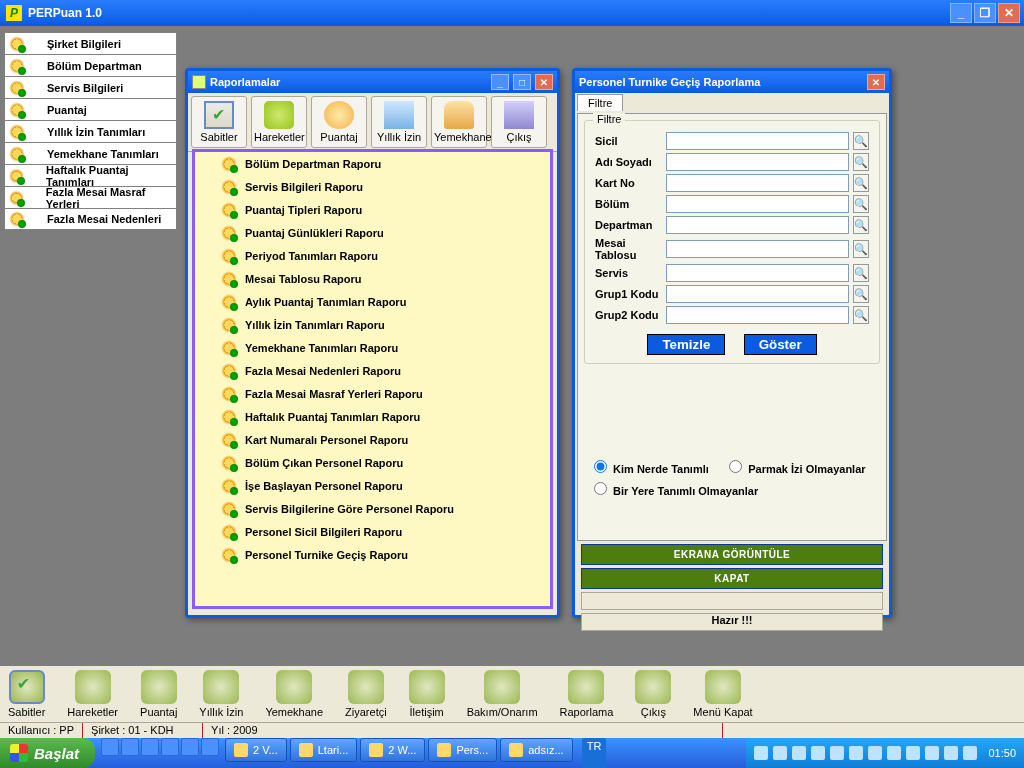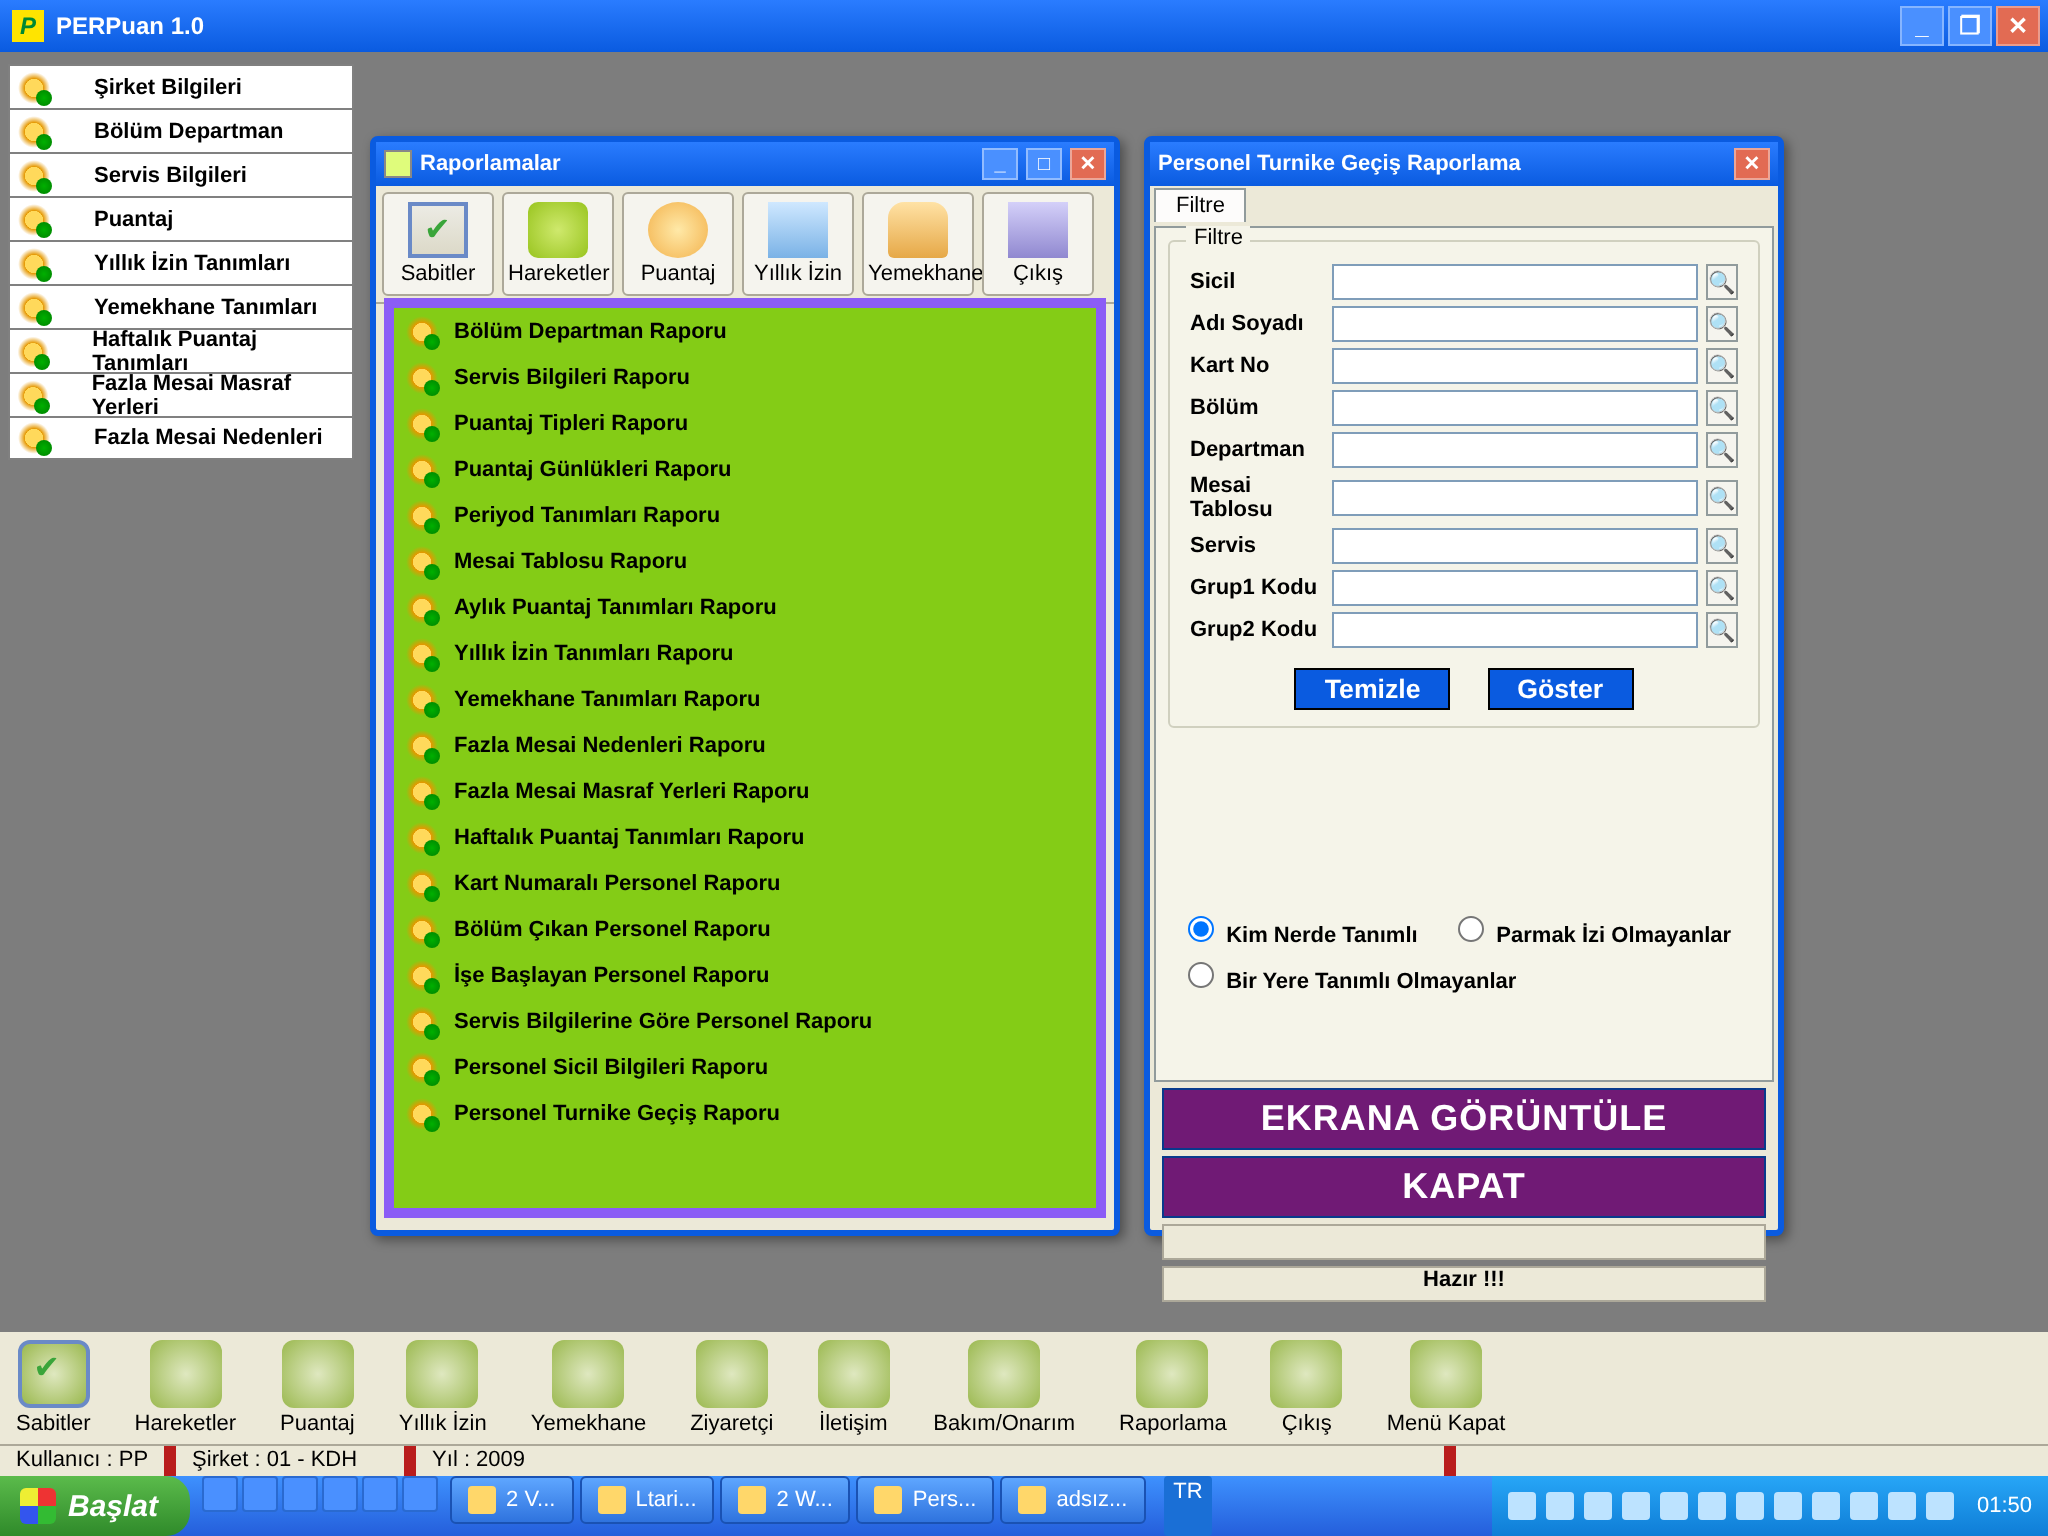--- a/index.html
+++ b/index.html
@@ -27,43 +27,43 @@
   .rapor-toolbar { background:#ece9d8; border-bottom:1px solid #aca899; padding:1px; display:flex; }
   .tool-btn { width:56px; text-align:center; padding:4px 2px; border:1px solid #aca899; margin:2px; background:#f5f4ee; cursor:pointer; border-radius:3px;}
   .tool-btn .ico { width:30px; height:28px; margin:0 auto 2px; }
   .ico-sabit { background:linear-gradient(#ecebe4,#dcd9c8);border:2px solid #6a8ac7; position:relative;}
   .ico-sabit::after{content:'✔';color:#3aa53a;font-size:16px;position:absolute;left:6px;top:2px;}
   .ico-hareket { background:radial-gradient(circle,#cfe96d,#98c41e); border-radius:5px;}
   .ico-puantaj { background:radial-gradient(circle,#ffe9a8,#f3b24c); border-radius:50%;}
   .ico-yillik { background:linear-gradient(#cfe8ff,#7ab2e6);}
   .ico-yemek { background:linear-gradient(#ffe2a5,#e6a847);border-radius:8px 8px 3px 3px;}
   .ico-cikis { background:linear-gradient(#d4d0f9,#9088d0);}
-  .rapor-list { position:absolute; top:78px; left:4px; right:4px; bottom:6px; background:#84cc16; border:5px solid #8b5cf6; overflow:auto; }
+  .rapor-list { position:absolute; top:78px; left:4px; right:4px; bottom:6px; background:#fef9c3; border:3px solid #8b5cf6; overflow:auto;padding-left:20px; }
   .rapor-item { height:23px; display:flex; align-items:center; padding:0 6px; gap:8px; font-weight:bold; cursor:pointer; }
 
   
   .tab-strip { height:20px; padding-left:2px; }
   .tab { display:inline-block; background:#fdfcfb; border:1px solid #919b9c; border-bottom:none; padding:2px 10px; position:relative; top:1px;}
   .group-box { border:1px solid #d0d0bf; margin:4px 6px; padding:8px 10px; position:relative; background:#f5f4e9; border-radius:3px;}
   .group-box > .legend{ position:absolute; top:-8px; left:8px; background:#f5f4e9; padding:0 4px; }
   .field-row { display:flex; align-items:center; margin:3px 0; }
   .field-row label{ width:95px; font-weight:bold; }
   .field-row input{ flex:1; height:18px; border:1px solid #7f9db9; }
   .field-row .lookup{ width:20px;height:18px;margin-left:4px;border:1px solid #919b9c;background:#f5f4ee;display:flex;align-items:center;justify-content:center;font-size:11px;cursor:pointer;}
   .blue-btn { background:#0a5be0; color:#fff; font-weight:bold; border:1px solid #000000; padding:2px 14px; cursor:pointer; }
-  .long-blue-btn { display:block; width:calc(100% - 12px); margin:3px 6px; background:#701a75; color:#fff; border:1px solid #083a8c; text-align:center; padding:4px 0; font-weight:bold; font-size:18px; letter-spacing:.5px; cursor:pointer;}
+  .long-blue-btn { display:block; width:calc(100% - 12px); margin:3px 6px; background:#4d7c0f; color:#fff; border:1px solid #083a8c; text-align:center; padding:4px 0; font-weight:bold; font-size:10px; letter-spacing:.5px; cursor:pointer;}
   .radio-row { margin:4px 0; }
   .status-box { margin:3px 6px; height:18px; border:1px solid #aca899; background:#ece9d8; text-align:center; font-weight:bold; }
 
   
   .app-toolbar { position:absolute; left:0; right:0; bottom:46px; height:56px; background:#ece9d8; display:flex; align-items:center; padding:0 8px; gap:22px;}
   .app-tool { text-align:center; font-size:11px; cursor:pointer; }
   .app-tool .aico { width:36px;height:34px;margin:0 auto 2px; }
   .app-status { position:absolute; left:0; right:0; bottom:30px; height:16px; background:#ece9d8; border-top:1px solid #aca899; display:flex; font-size:11px; }
-  .app-status div{ border-right:6px solid #b91c1c; padding:1px 8px; }
+  .app-status div{ border-right:1px solid #b91c1c; padding:1px 8px; }
 
   
   .taskbar { position:absolute; left:0; right:0; bottom:0; height:30px; background:linear-gradient(to bottom,#3e91fe,#245edb); display:flex; color:#fff; font-size:11px;}
   .start { height:30px; padding:0 16px 0 10px; background:linear-gradient(to bottom,#5bbb4b,#2f8a2a); display:flex; align-items:center; gap:6px; font-style:italic; font-weight:bold; font-size:15px; border-radius:0 12px 12px 0; cursor:pointer;}
   .start .flag{ width:18px;height:18px; background:conic-gradient(#e33 0 25%,#3b3 0 50%,#35e 0 75%,#ee3 0 100%); border-radius:3px;}
   .ql { display:flex; gap:2px; margin:0 6px;}
   .ql span{width:18px;height:18px;background:#4a90ff;border:1px solid #2a6ad0;border-radius:2px;display:inline-block;}
   .task-btn { height:24px; background:linear-gradient(to bottom,#5ea6ff,#2f73de); border:1px solid #1a52b3; border-radius:3px; padding:0 8px; display:flex; align-items:center; gap:5px; margin-right:3px; cursor:pointer; max-width:88px; overflow:hidden; white-space:nowrap;}
   .tray { margin-left:auto; background:linear-gradient(to bottom,#27a6f7,#0f7dd6); height:30px; display:flex; align-items:center; padding:0 8px; gap:5px;}
   .tray .ti{width:14px;height:14px;background:#bde3ff;border-radius:2px;display:inline-block;}

